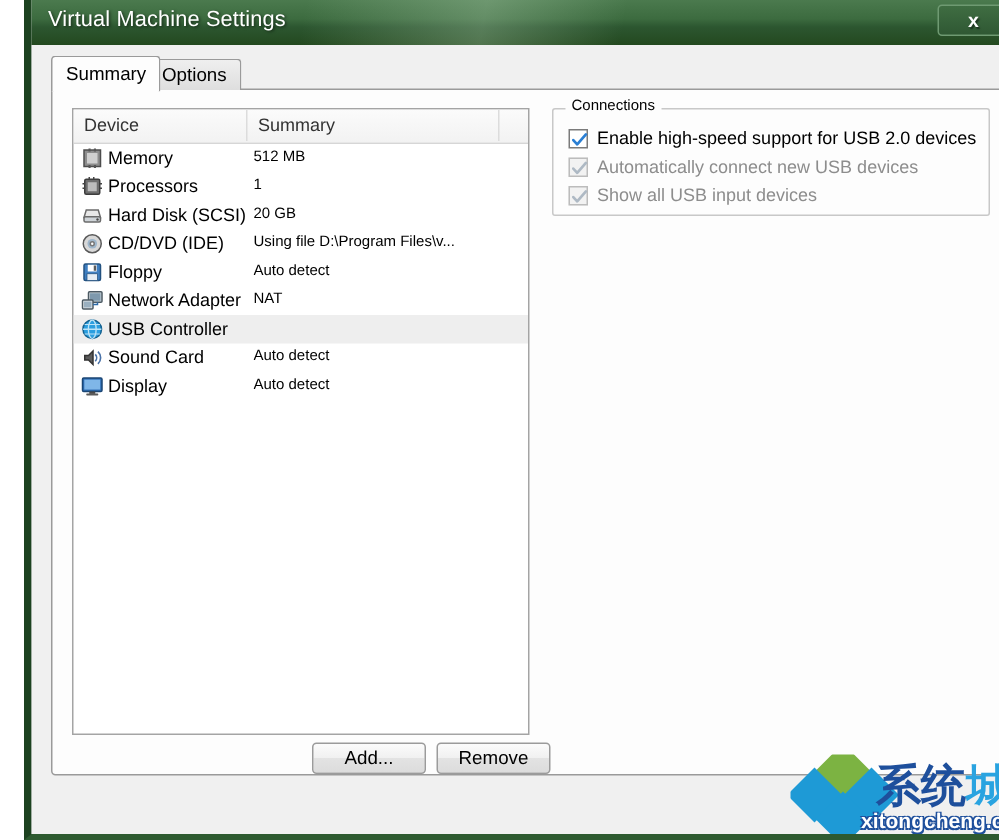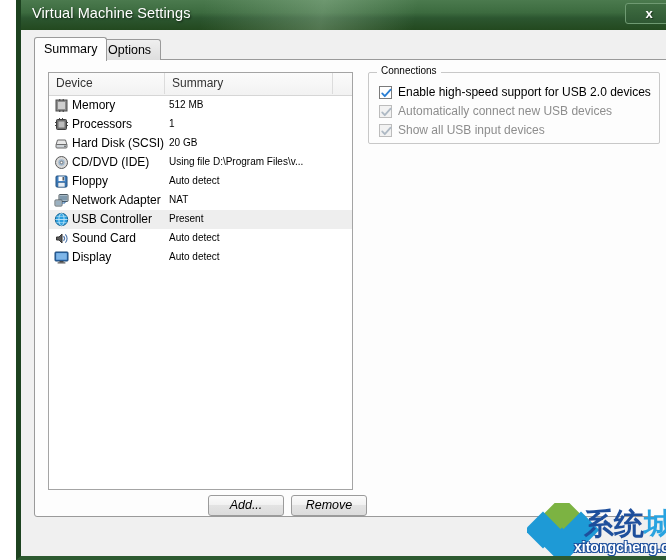--- a/index.html
+++ b/index.html
@@ -185,21 +185,20 @@
   .btn {
     box-sizing: border-box;
     background: linear-gradient(to bottom, #fbfbfb 0%, #f1f1f1 48%, #e3e3e3 50%, #dcdcdc 100%);
     border: 1px solid #9b9b9b;
     border-radius: 3px;
     font-size: 12.5px;
     color: #000000;
     text-align: center;
     cursor: pointer;
     white-space: nowrap;
-    font-style: italic;
   }
   #btn-add {
     position: absolute;
     left: 173px; top: 435px;
     width: 76px; height: 21px;
     line-height: 19px;
   }
   #btn-remove {
     position: absolute;
     left: 256px; top: 435px;
@@ -380,21 +379,20 @@
             </div>
             <div class="row selected">
               <span class="icon"><svg width="15" height="15" viewBox="0 0 15 15">
                   <circle cx="7.5" cy="7.5" r="6.2" fill="#2b9fe0" stroke="#14618f"></circle>
                   <ellipse cx="7.5" cy="7.5" rx="2.6" ry="6.2" fill="none" stroke="#bde4f7" stroke-width="0.9"></ellipse>
                   <line x1="1.4" y1="7.5" x2="13.6" y2="7.5" stroke="#bde4f7" stroke-width="0.9"></line>
                   <line x1="2.4" y1="4.3" x2="12.6" y2="4.3" stroke="#bde4f7" stroke-width="0.7"></line>
                   <line x1="2.4" y1="10.7" x2="12.6" y2="10.7" stroke="#bde4f7" stroke-width="0.7"></line>
                 </svg></span>
               <span class="dev-name">USB Controller</span>
-              <span class="dev-summary">Present</span>
             </div>
             <div class="row">
               <span class="icon"><svg width="15" height="15" viewBox="0 0 15 15">
                   <path d="M2.5 6 L5 6 L8 3 L8 12 L5 9 L2.5 9 Z" fill="#5b5b5b" stroke="#333"></path>
                   <path d="M9.5 5.2 A3.3 3.3 0 0 1 9.5 9.8" stroke="#4a72a8" fill="none" stroke-width="1.1"></path>
                   <path d="M11.3 3.4 A5.6 5.6 0 0 1 11.3 11.6" stroke="#4a72a8" fill="none" stroke-width="1.1"></path>
                 </svg></span>
               <span class="dev-name">Sound Card</span>
               <span class="dev-summary">Auto detect</span>
             </div>

